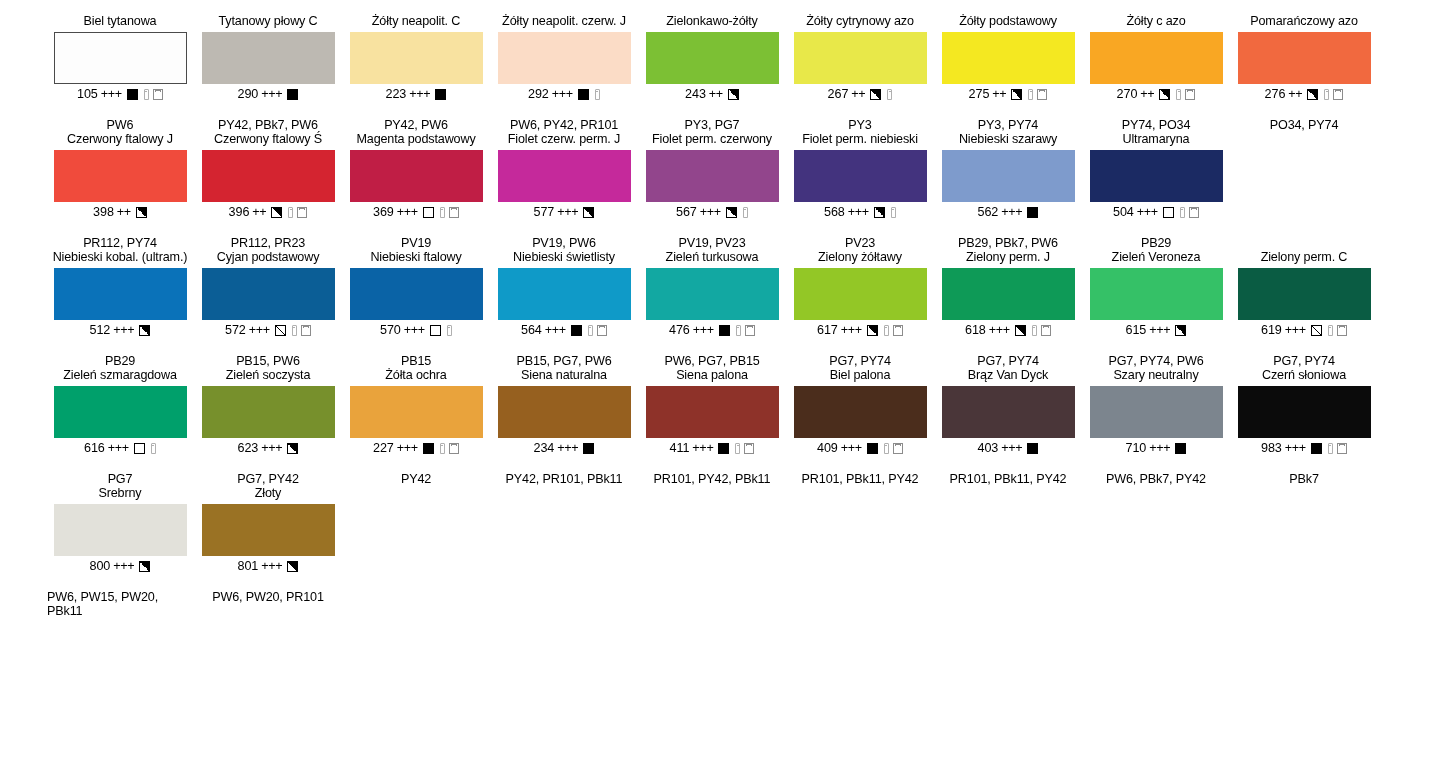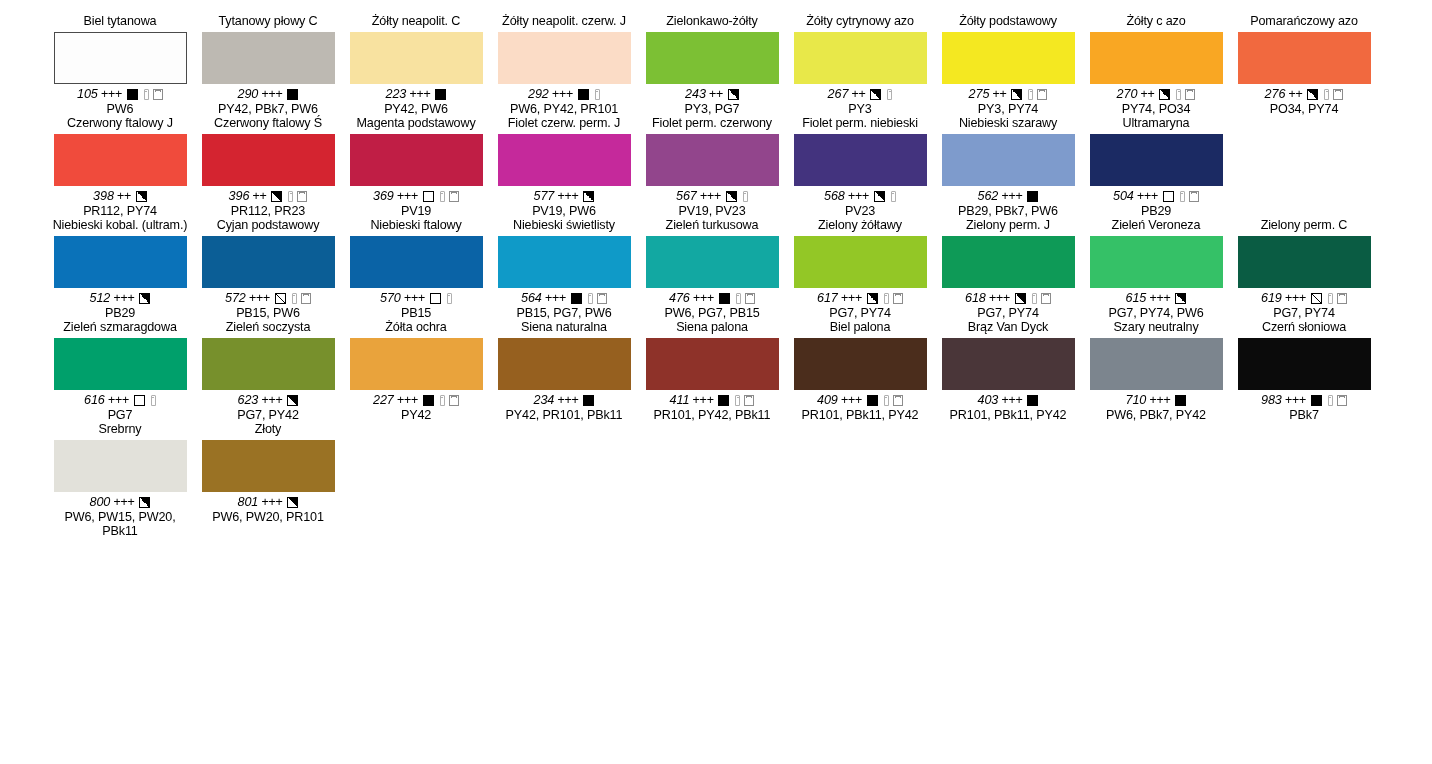--- a/index.html
+++ b/index.html
@@ -61,21 +61,20 @@
     border: 1px solid #4a4a4a;
   }
   .meta {
     margin-top: 3px;
     display: flex;
     flex-direction: row;
     align-items: center;
     justify-content: center;
     gap: 0px;
     height: 14px;
-    font-style: italic;
   }
   .code {
     font-size: 12.6px;
     line-height: 13px;
     letter-spacing: -0.1px;
   }
   .light {
     font-size: 12.6px;
     line-height: 13px;
     margin-left: 3px;
@@ -150,22 +149,21 @@
     width: 6px;
     height: 2px;
     border: 1px solid #8c8c8c;
     border-bottom: none;
     background: #ffffff;
     box-sizing: border-box;
   }
   .pigments {
     font-size: 12.6px;
     line-height: 14px;
-    text-align: center;
-    margin-top: 1px;
+    margin-top: 17px;
     letter-spacing: -0.15px;
     max-width: 146px;
   }
   .row-1 .swatch-cell { margin-bottom: 0; }
 </style>
 </head>
 <body>
 
 <div id="chart">
   <div class="rows">

